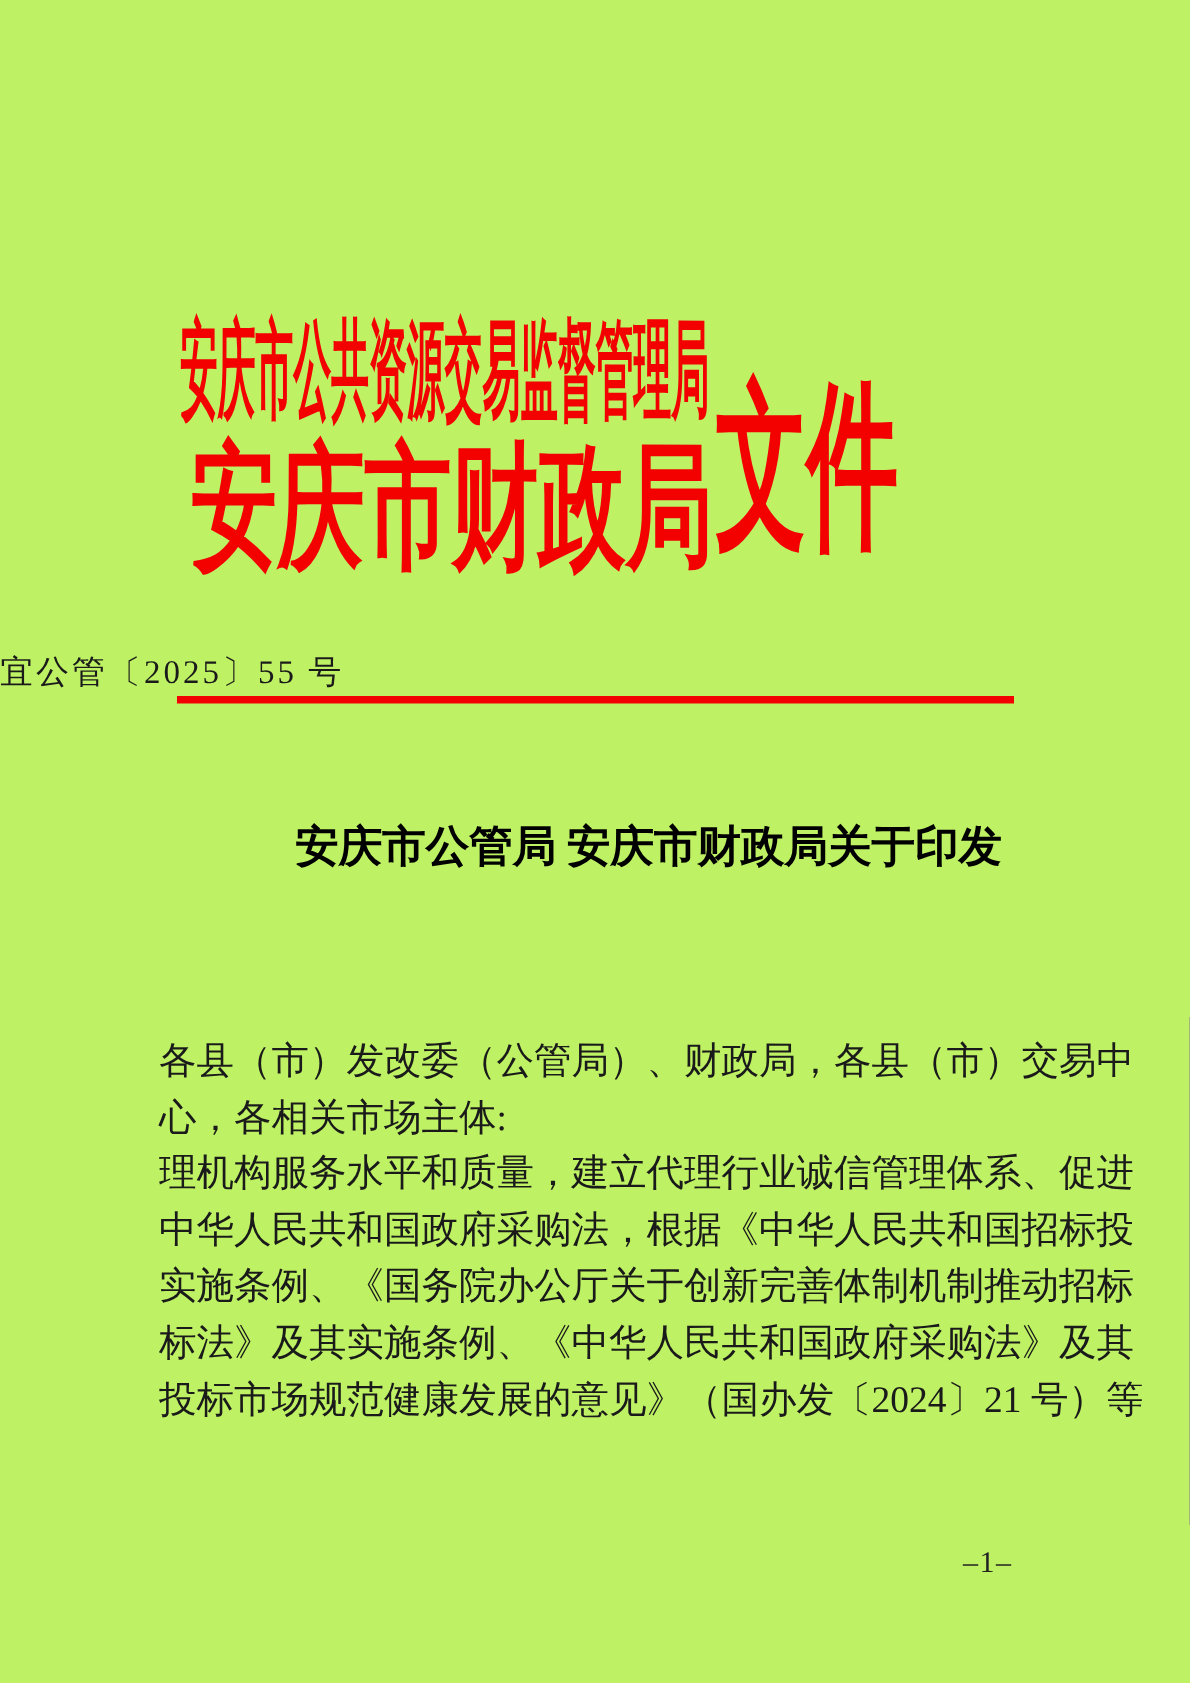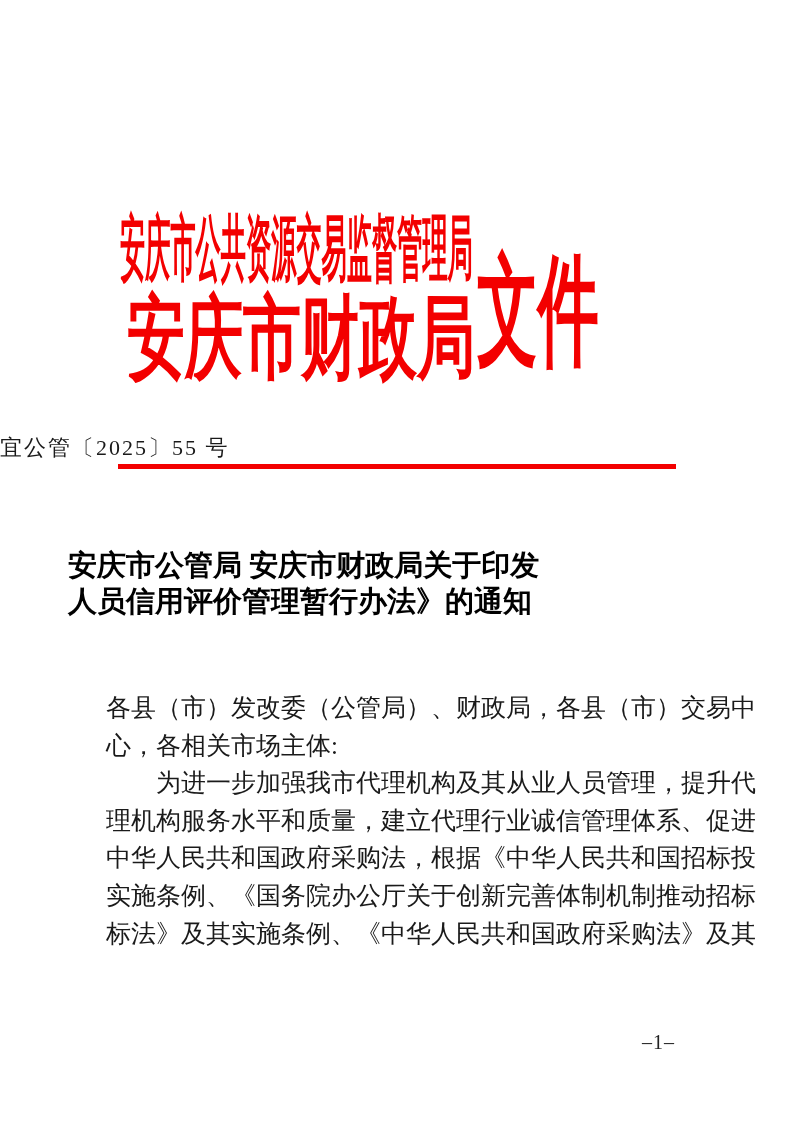--- a/index.html
+++ b/index.html
@@ -2,21 +2,21 @@
 <html><head>
 <meta charset="utf-8">
 <style>
   * { margin: 0; padding: 0; box-sizing: border-box; }
   html, body { background: #888; }
   .page {
     position: relative;
     width: 793px;
     height: 1122px;
     margin: 0 auto;
-    background: #ffffff;
+    background: #bef264;
     font-family: "Liberation Serif", "DejaVu Serif", serif;
     color: #111;
     overflow: hidden;
   }
 
   
   .agency-line1 {
     position: absolute;
     left: 120px;
     top: 213px;
@@ -73,21 +73,21 @@
     height: 5px;
     background: #f30000;
   }
 
   
   .title {
     position: absolute;
     left: 68px;
     top: 547px;
     width: 600px;
-    text-align: left;
+    text-align: right;
     font-weight: bold;
     font-size: 29px;
     line-height: 36px;
     color: #000;
     white-space: nowrap;
   }
 
   
   .body-block {
     position: absolute;
@@ -129,28 +129,27 @@
     <div class="agency-line2">安庆市财政局</div>
     <div class="doc-type">文件</div>
   </div>
 
   <div class="doc-number">宜公管〔2025〕55 号</div>
 
   <div class="red-line"></div>
 
   <div class="title">
     <div>安庆市公管局 安庆市财政局关于印发</div>
-    <div>人员信用评价管理暂行办法》的通知</div>
   </div>
 
   <div class="body-block">
     <div class="bl">各县（市）发改委（公管局）、财政局，各县（市）交易中</div>
     <div class="bl nj">心，各相关市场主体:</div>
-    <div class="bl ind">为进一步加强我市代理机构及其从业人员管理，提升代</div>
     <div class="bl">理机构服务水平和质量，建立代理行业诚信管理体系、促进</div>
     <div class="bl">中华人民共和国政府采购法，根据《中华人民共和国招标投</div>
     <div class="bl">实施条例、《国务院办公厅关于创新完善体制机制推动招标</div>
     <div class="bl">标法》及其实施条例、《中华人民共和国政府采购法》及其</div>
+    <div class="bl">投标市场规范健康发展的意见》（国办发〔2024〕21 号）等</div>
   </div>
 
   <div class="page-number">–1–</div>
 
 </div>
 
 </body></html>

